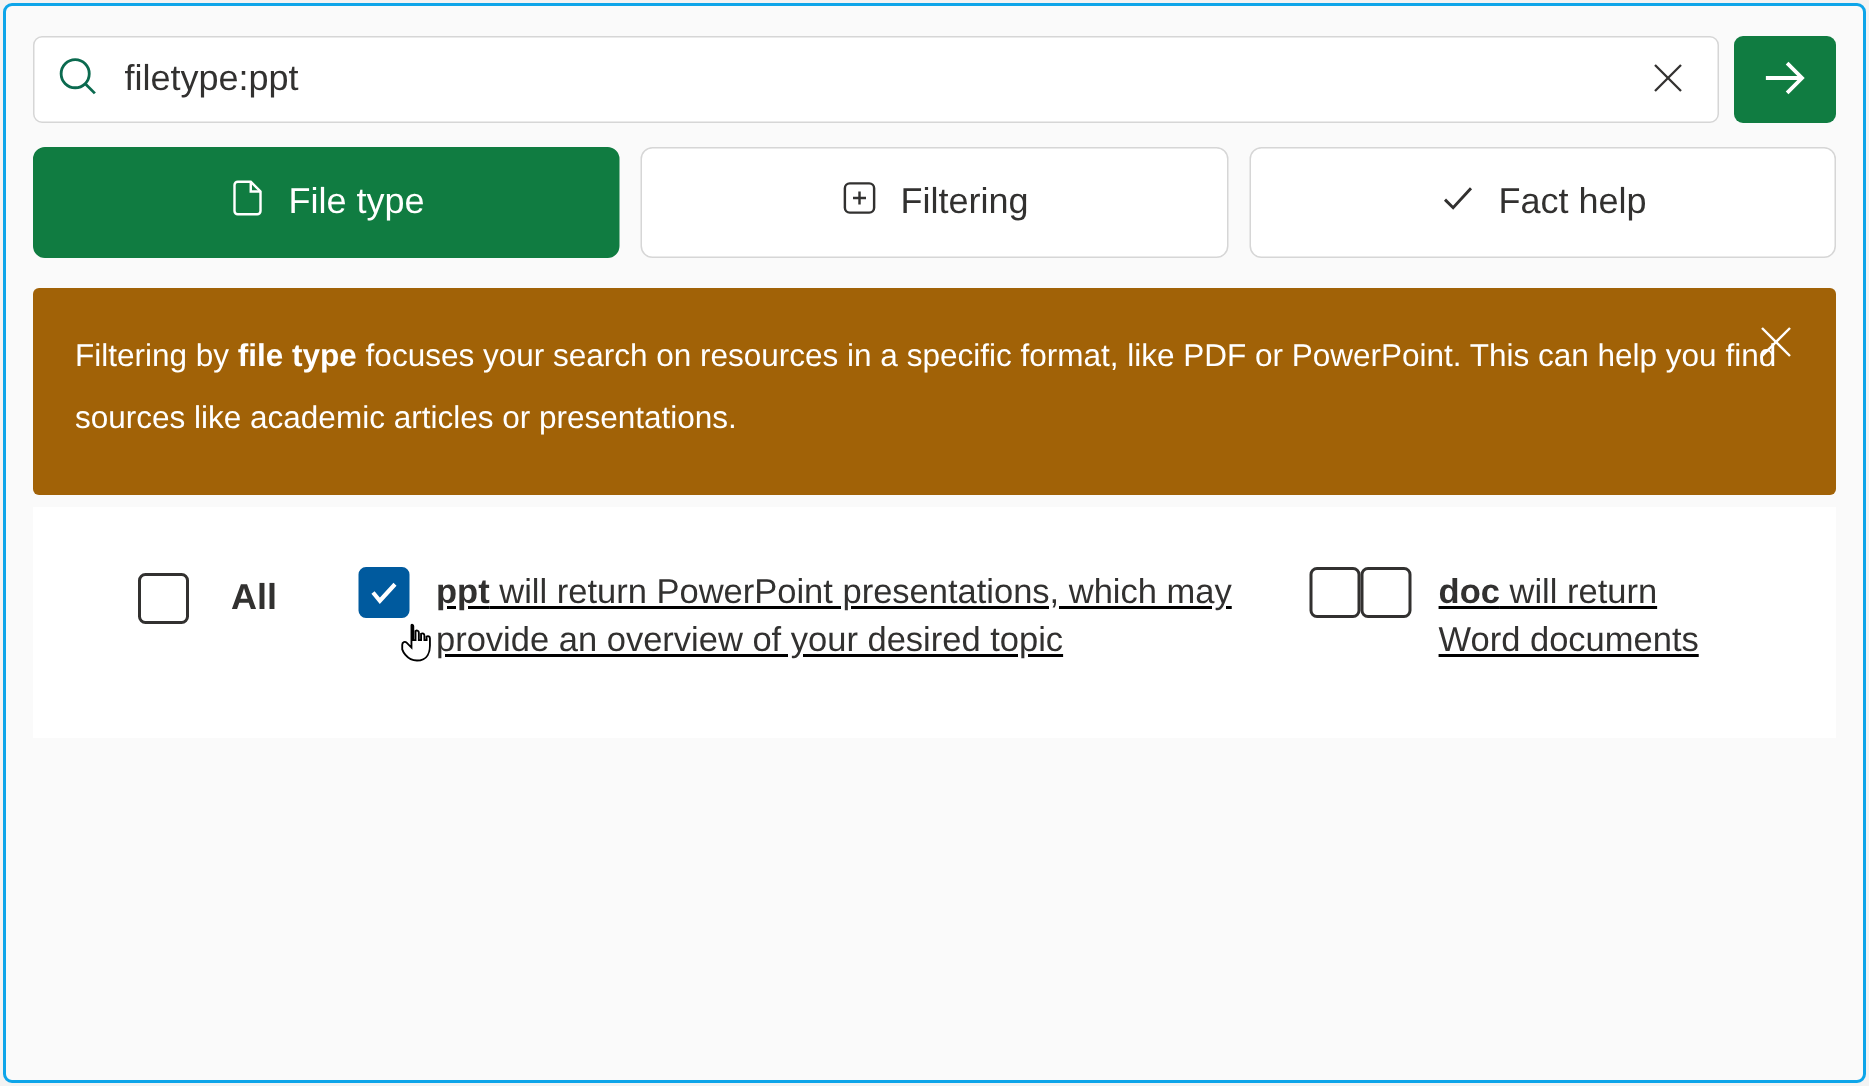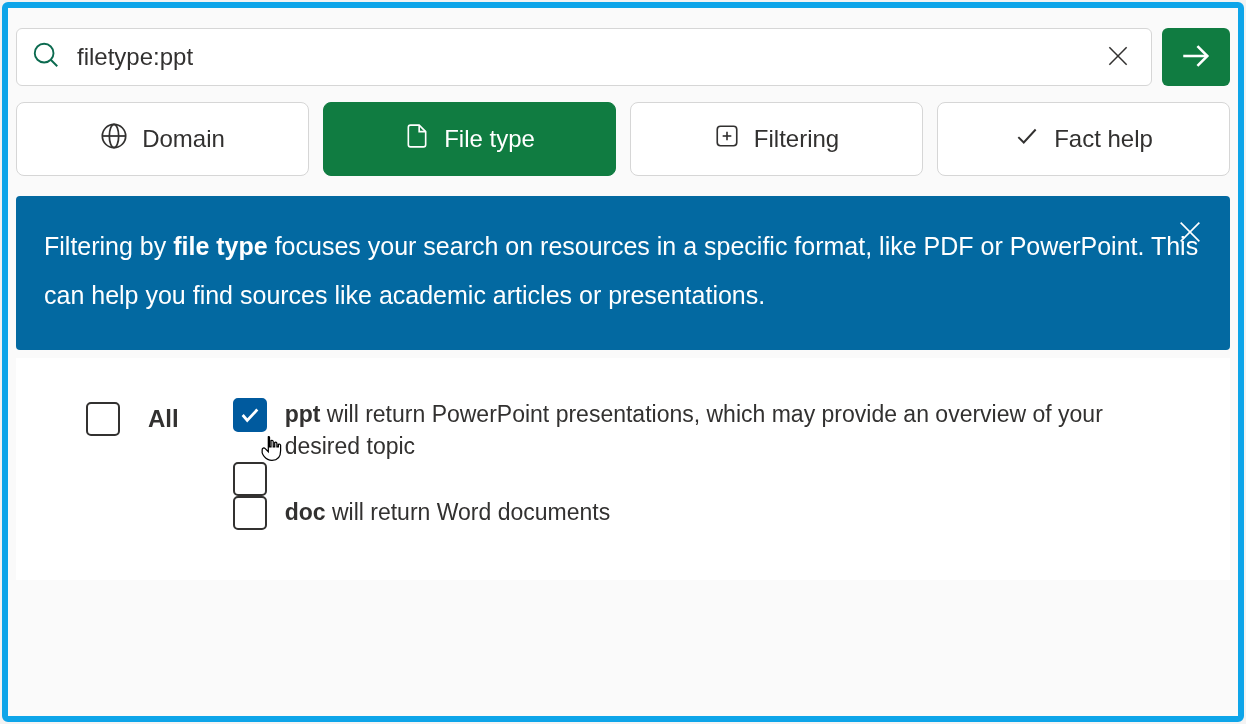--- a/index.html
+++ b/index.html
@@ -5,23 +5,23 @@
     * { box-sizing: border-box; margin: 0; padding: 0; }
     body {
       font-family: 'Segoe UI', -apple-system, BlinkMacSystemFont, sans-serif;
       background: #f3f3f3;
       padding: 2px;
       width: 1246px;
       height: 724px;
     }
     .container {
       background: #fafafa;
-      border: 6px solid #0ea5e9;
+      border: 2px solid #0ea5e9;
       border-radius: 6px;
-      padding: 20px 8px;
+      padding: 20px 18px;
       height: 100%;
     }
     .search-bar {
       display: flex;
       align-items: center;
       gap: 0;
       margin-bottom: 16px;
     }
     .search-input-wrap {
       flex: 1;
@@ -84,26 +84,26 @@
       font-size: 24px;
       color: #323130;
       font-family: inherit;
     }
     .filter-btn.active {
       background: #107c41;
       color: #fff;
       border-color: #107c41;
     }
     .info-banner {
-      background: #0369a1;
+      background: #a16207;
       color: #fff;
       border-radius: 4px;
       padding: 26px 28px 30px 28px;
       position: relative;
-      font-size: 25px;
+      font-size: 21px;
       line-height: 1.95;
       margin-bottom: 8px;
     }
     .info-banner .close-banner {
       position: absolute;
       top: 18px;
       right: 22px;
       background: none;
       border: none;
       color: #fff;
@@ -136,23 +136,24 @@
       justify-content: center;
     }
     .checkbox.checked {
       background: #005a9e;
       border-color: #005a9e;
       color: #fff;
     }
     .all-label { font-size: 24px; font-weight: 700; color: #323130; }
     .opts-col {
       display: flex;
-      flex-direction: column;
+      flex-direction: row;
       flex: 1;
       position: relative;
+      text-decoration: underline;
     }
     .opt-row {
       display: flex;
       gap: 18px;
       align-items: flex-start;
     }
     .opt-text {
       font-size: 23px;
       color: #323130;
       line-height: 1.4;
@@ -193,30 +194,20 @@
       <span>
         <svg width="34" height="34" viewBox="0 0 24 24" fill="none" stroke="currentColor" stroke-width="1.8">
           <line x1="3" y1="12" x2="20" y2="12"></line>
             <polyline points="13 5 20 12 13 19"></polyline>
         </svg>
       </span>
     </button>
   </div>
 
   <div class="filter-row">
-    <button class="filter-btn">
-      <span>
-        <svg width="28" height="28" viewBox="0 0 24 24" fill="none" stroke="currentColor" stroke-width="1.5">
-          <circle cx="12" cy="12" r="10"></circle>
-            <ellipse cx="12" cy="12" rx="4" ry="10"></ellipse>
-            <line x1="2" y1="12" x2="22" y2="12"></line>
-        </svg>
-      </span>
-      <span>Domain</span>
-    </button>
     <button class="filter-btn active">
       <span>
         <svg width="26" height="26" viewBox="0 0 24 24" fill="none" stroke="currentColor" stroke-width="1.5">
           <path d="M14 2H6a2 2 0 0 0-2 2v16a2 2 0 0 0 2 2h12a2 2 0 0 0 2-2V8z"></path>
             <polyline points="14 2 14 8 20 8"></polyline>
         </svg>
       </span>
       <span>File type</span>
     </button>
     <button class="filter-btn">

